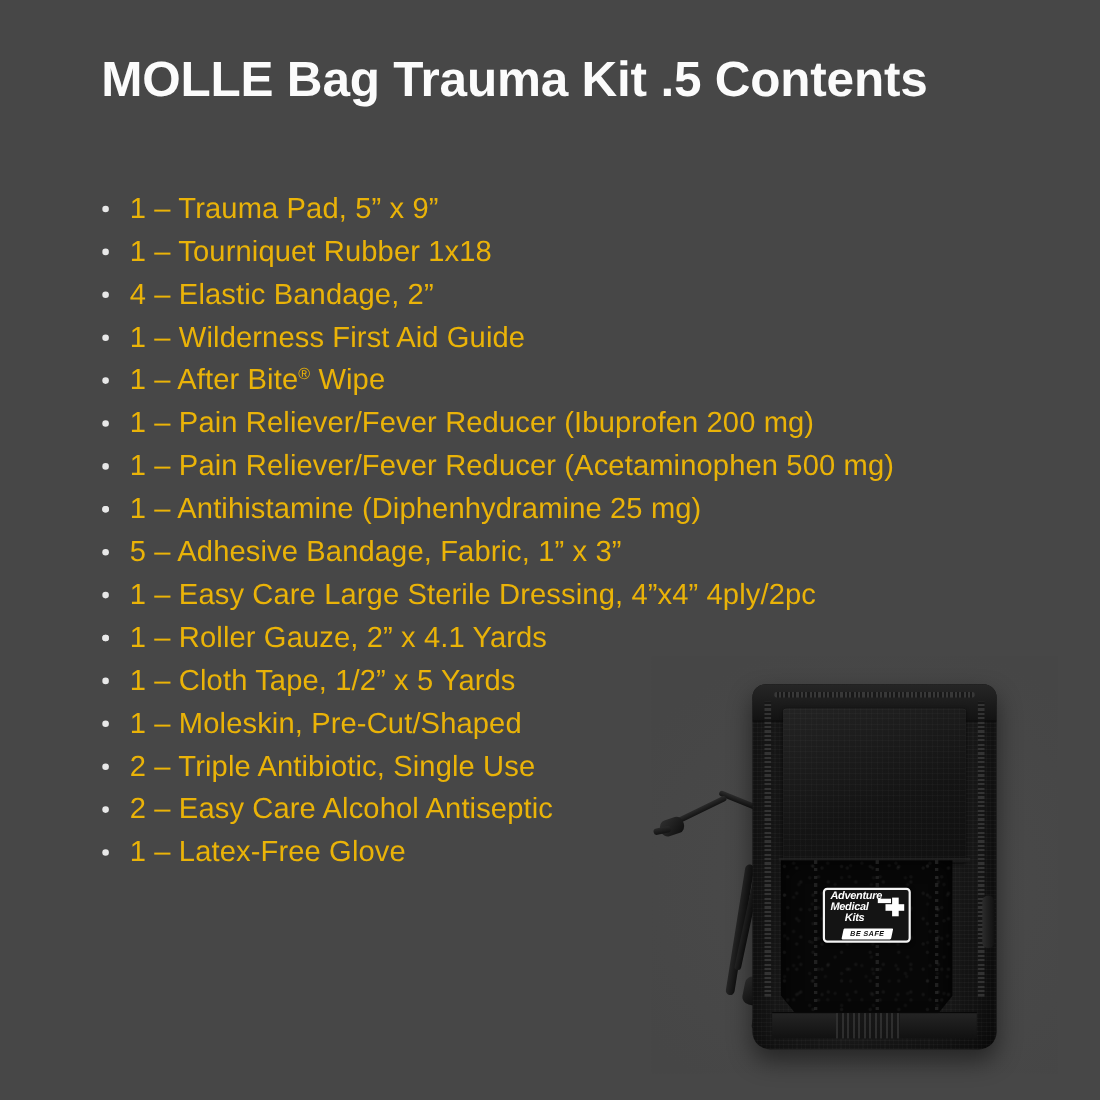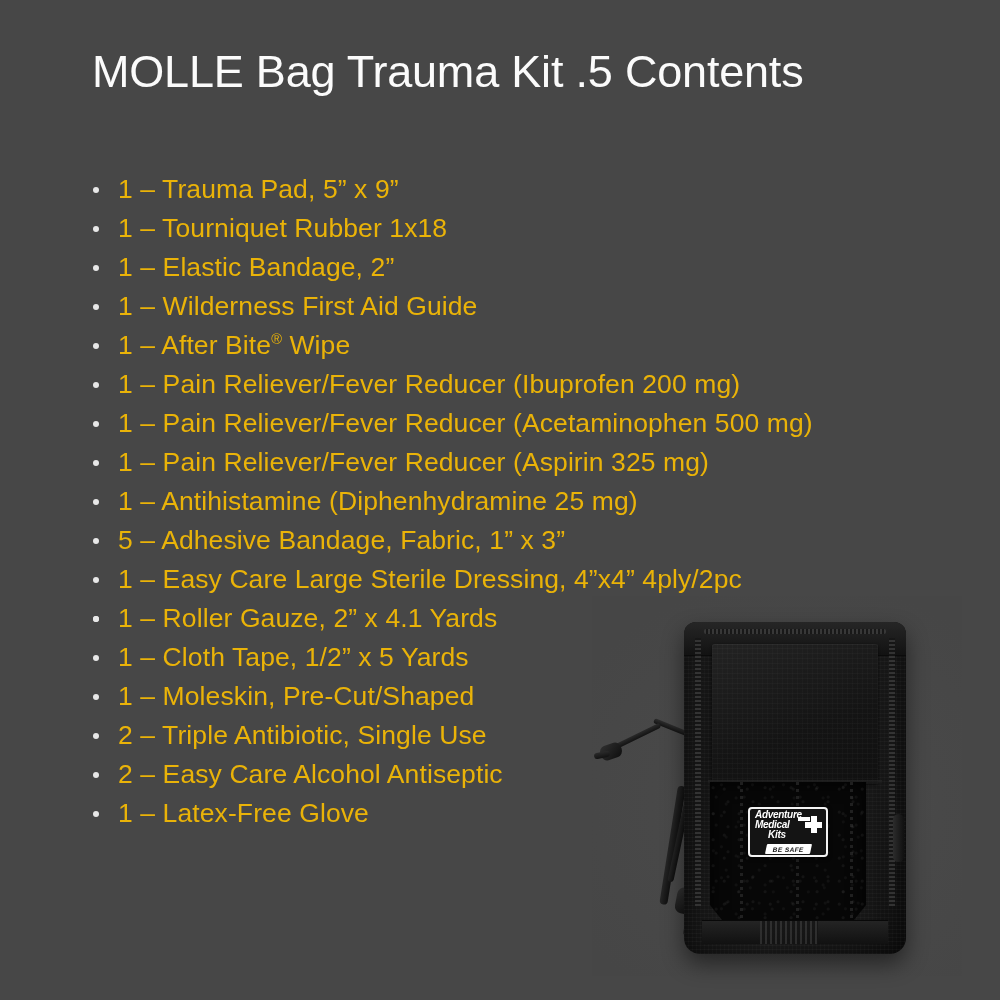--- a/index.html
+++ b/index.html
@@ -18,21 +18,21 @@
     height:1000px;
     background:#474747;
   }
 
   
   .title {
     position:absolute;
     left:92px;
     top:46px;
     font-size:45px;
-    font-weight:400;
+    font-weight:700;
     letter-spacing:-0.2px;
     color:#fbfbfb;
     white-space:nowrap;
     line-height:1.15;
   }
 
   
   .contents-list {
     position:absolute;
     left:92px;
@@ -343,26 +343,26 @@
 </head>
 <body>
 
 <div class="page">
 
   <h1 class="title">MOLLE Bag Trauma Kit .5 Contents</h1>
 
   <ul class="contents-list">
     <li><span class="bullet"></span><span>1 – Trauma Pad, 5” x 9”</span></li>
     <li><span class="bullet"></span><span>1 – Tourniquet Rubber 1x18</span></li>
-    <li><span class="bullet"></span><span>1 – Elastic Bandage, 2”</span></li>
+    <li><span class="bullet"></span><span>4 – Elastic Bandage, 2”</span></li>
     <li><span class="bullet"></span><span>1 – Wilderness First Aid Guide</span></li>
     <li><span class="bullet"></span><span>1 – After Bite</span><sup>®</sup><span> Wipe</span></li>
     <li><span class="bullet"></span><span>1 – Pain Reliever/Fever Reducer (Ibuprofen 200 mg)</span></li>
     <li><span class="bullet"></span><span>1 – Pain Reliever/Fever Reducer (Acetaminophen 500 mg)</span></li>
-    <li><span class="bullet"></span><span>1 – Pain Reliever/Fever Reducer (Aspirin 325 mg)</span></li>
+    <li><span class="bullet"></span></li>
     <li><span class="bullet"></span><span>1 – Antihistamine (Diphenhydramine 25 mg)</span></li>
     <li><span class="bullet"></span><span>5 – Adhesive Bandage, Fabric, 1” x 3”</span></li>
     <li><span class="bullet"></span><span>1 – Easy Care Large Sterile Dressing, 4”x4” 4ply/2pc</span></li>
     <li><span class="bullet"></span></li>
     <li><span class="bullet"></span><span>1 – Roller Gauze, 2” x 4.1 Yards</span></li>
     <li><span class="bullet"></span><span>1 – Cloth Tape, 1/2” x 5 Yards</span></li>
     <li><span class="bullet"></span><span>1 – Moleskin, Pre-Cut/Shaped</span></li>
     <li><span class="bullet"></span><span>2 – Triple Antibiotic, Single Use</span></li>
     <li><span class="bullet"></span><span>2 – Easy Care Alcohol Antiseptic</span></li>
     <li><span class="bullet"></span><span>1 – Latex-Free Glove</span></li>

